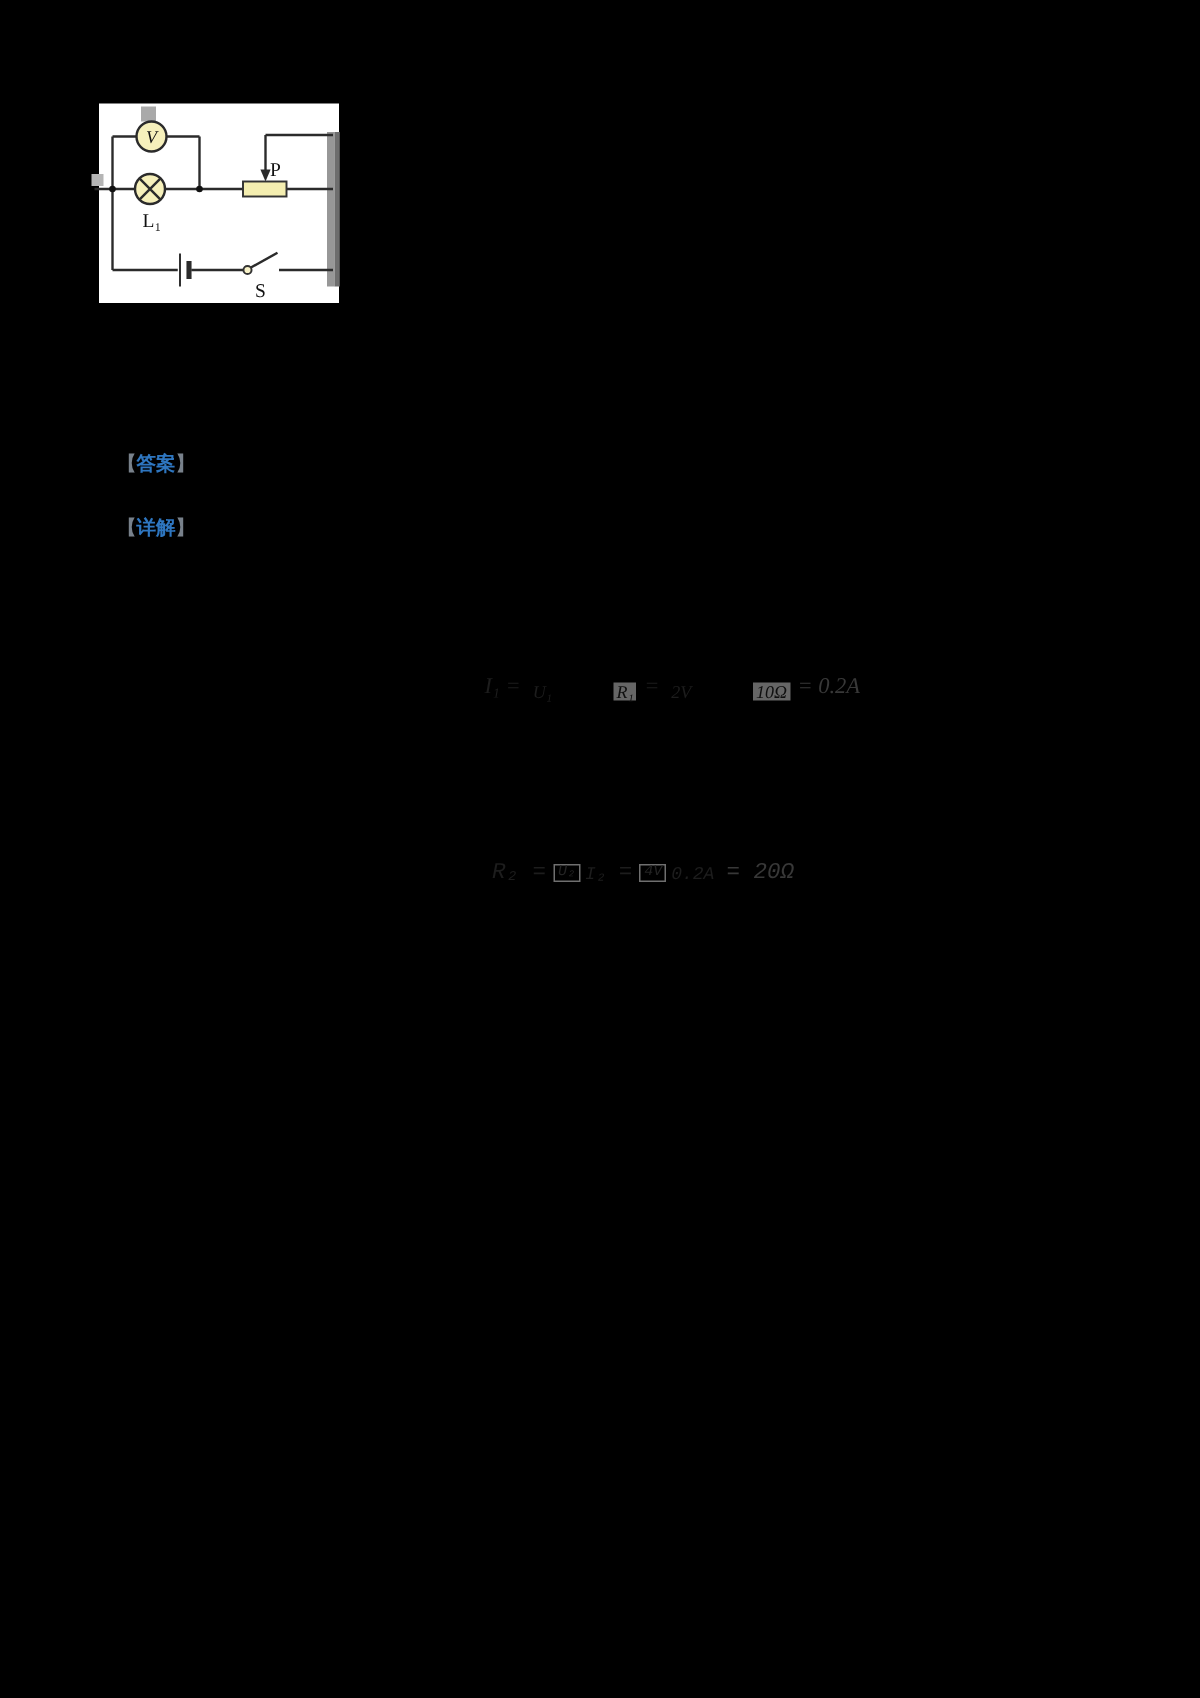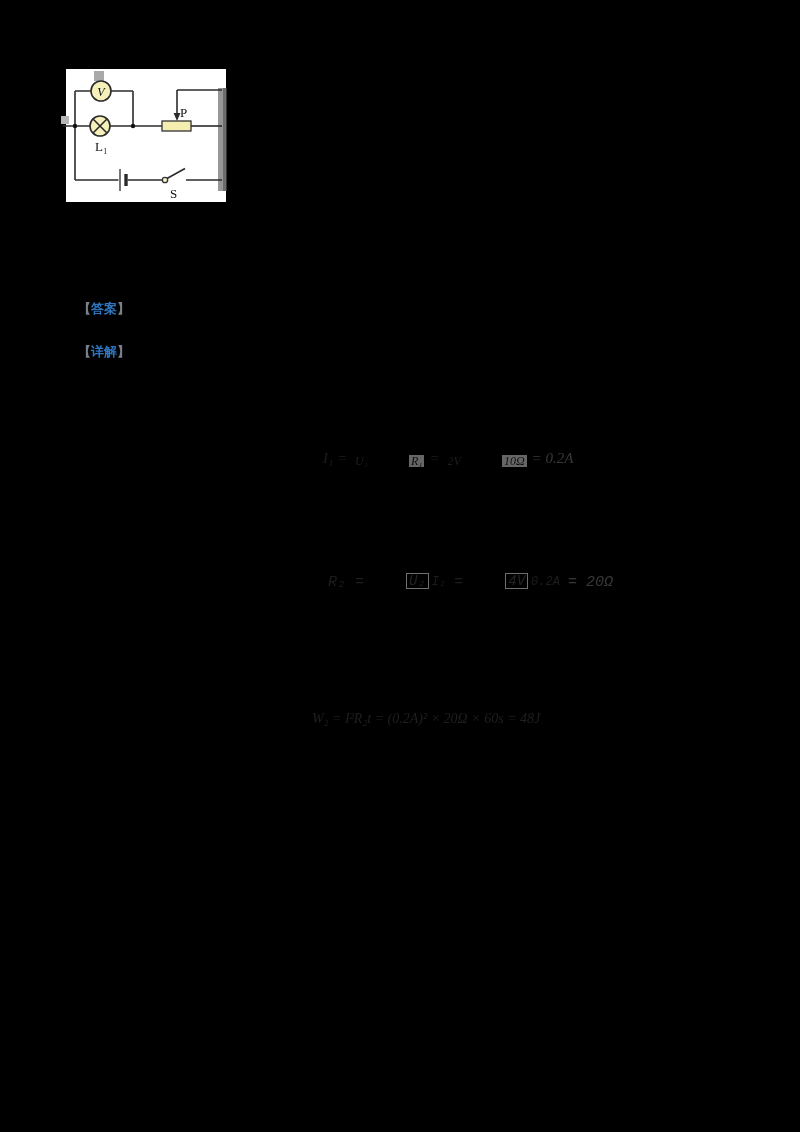--- a/index.html
+++ b/index.html
@@ -15,21 +15,21 @@
          font-size:13px;line-height:15px;color:#2e76c0;letter-spacing:0px;white-space:nowrap;}
   .badge .bracket{color:#78818b;}
 
   
   .formula{position:absolute;display:flex;align-items:flex-end;gap:5px;color:#1d1d1d;
            font-style:italic;font-size:15px;white-space:nowrap;}
   .frac{display:inline-flex;flex-direction:row;align-items:center;line-height:1;font-size:12px;}
   .frac .bar{align-self:stretch;height:2px;margin:2px 0;background:#3f3f3f;}
   .frac .bar.bright{background:#b4b4b4;}
   .num,.den{padding:0 3px;}
-  .numbox{border:1px solid #6f6f6f;padding:0 2px;font-size:14px;color:#242424;margin-bottom:2px;margin-left:37px;}
+  .numbox{border:1px solid #6f6f6f;padding:0 2px;font-size:10px;color:#242424;margin-bottom:2px;}
   .graychip{background:#666666;color:#0f0f0f;padding:0 2px;margin-left:38px;}
   .result-dim{color:#383838;font-style:italic;}
   .line-formula{position:absolute;color:#1f1f1f;font-style:italic;font-size:14px;white-space:nowrap;}
   .inlineflex{display:flex;align-items:center;gap:5px;}
 </style>
 </head>
 <body>
 
 <div class="canvas">
 
@@ -120,16 +120,15 @@
     </span>
     <span>=</span>
     <span class="frac">
       <span class="numbox">4V</span>
       <span class="bar bright"></span>
       <span class="den">0.2A</span>
     </span>
     <span class="result-dim">= 20Ω</span>
   </div>
 
-  <div class="line-formula" style="left:312px;top:711px;">W₂ = I²R₂t = (0.2A)² × 20Ω × 60s = 48J</div>
 
 
 </div>
 
 </body></html>

